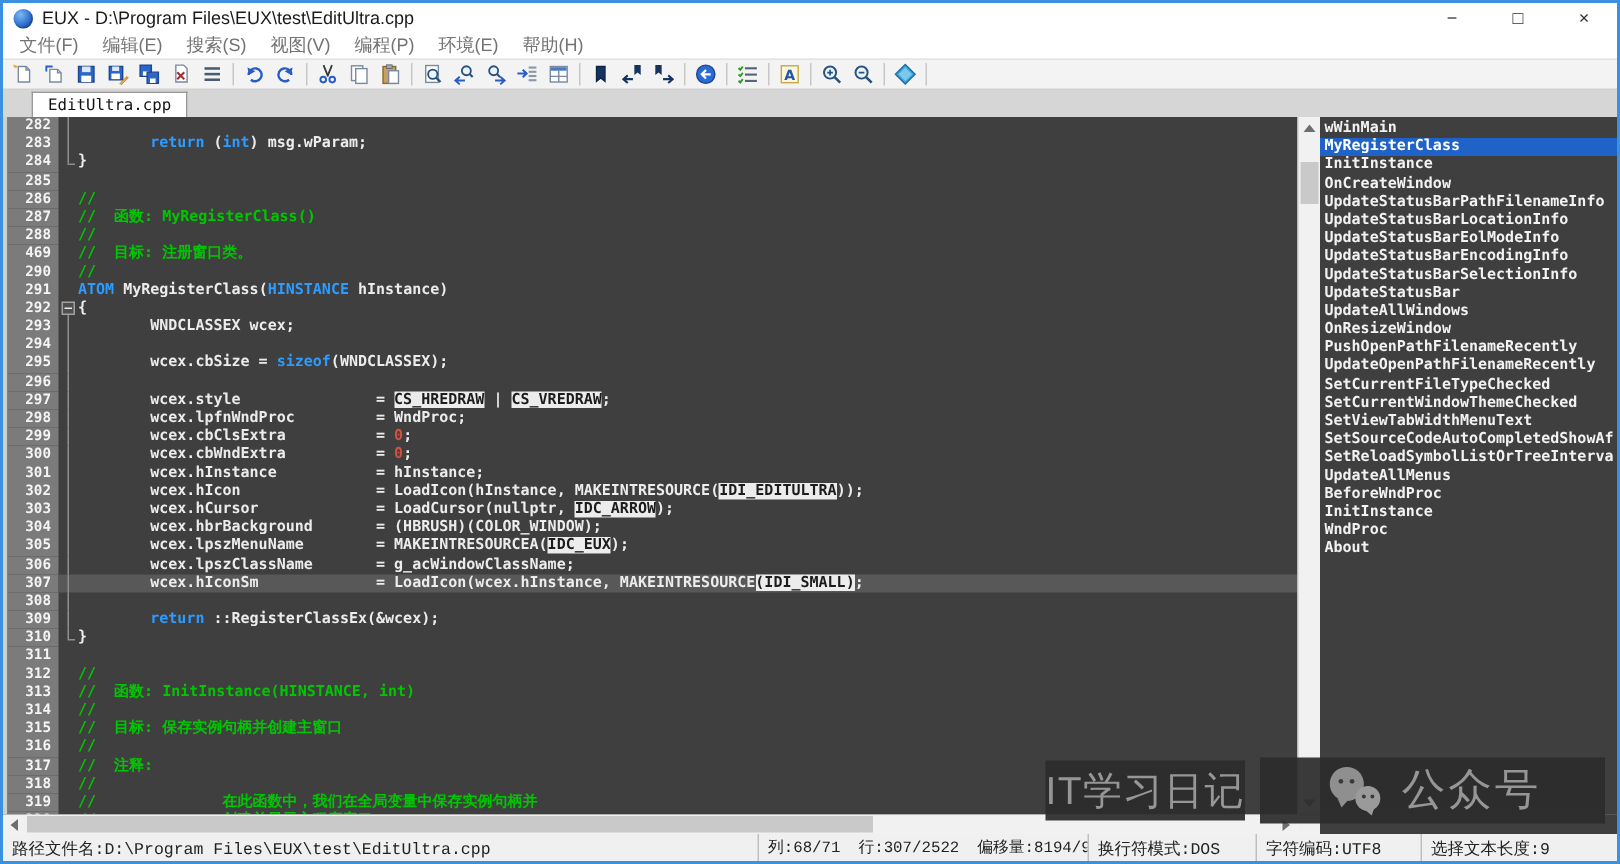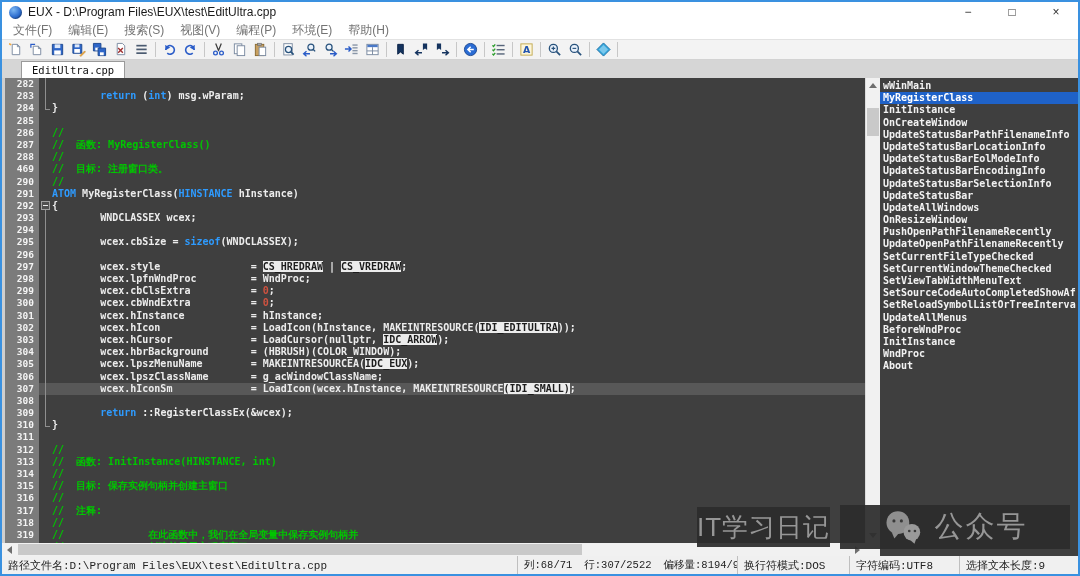--- a/index.html
+++ b/index.html
@@ -68,21 +68,21 @@
   .hs-left{left:0;} .hs-right{right:0;}
   .hs-thumb{position:absolute;left:16px;width:564px;top:1px;height:11px;background:#c9c9c9;}
   .corner{width:15px;flex:none;background:#f1f1f1;}
   .bottom-strip{flex:1;background:#3f3f3f;}
   
   .statusbar{height:18px;background:#f0f0f0;display:flex;align-items:center;font-size:11px;color:#222;font-family:Liberation Mono, monospace;}
   .sb-cell{height:100%;display:flex;align-items:center;padding:0 6px;box-sizing:border-box;
     white-space:nowrap;overflow:hidden;border-left:1px solid #bfbfbf;}
   .sb-cell:first-child{border-left:none;}
   .sb-path{width:503px;flex:none;}
-  .sb-pos{width:220px;flex:none;font-size:10.5px;margin-left:12px;}
+  .sb-pos{width:220px;flex:none;font-size:10.5px;}
   .sb-pos span{margin-right:12px;}
   .sb-eol{width:112px;flex:none;}
   .sb-enc{width:110px;flex:none;}
   .sb-sel{flex:1;}
   
   .watermark{position:absolute;left:695px;top:503px;display:flex;gap:10px;z-index:40;pointer-events:none;}
   .wm-box{background:rgba(44,44,44,.93);color:#969696;display:flex;align-items:center;
     justify-content:center;white-space:nowrap;}
   .wm-box1{width:230px;height:44px;font-size:29px;letter-spacing:2px;}
   .wm-box2{width:133px;height:40px;font-size:26px;margin-top:2px;letter-spacing:1px;}

